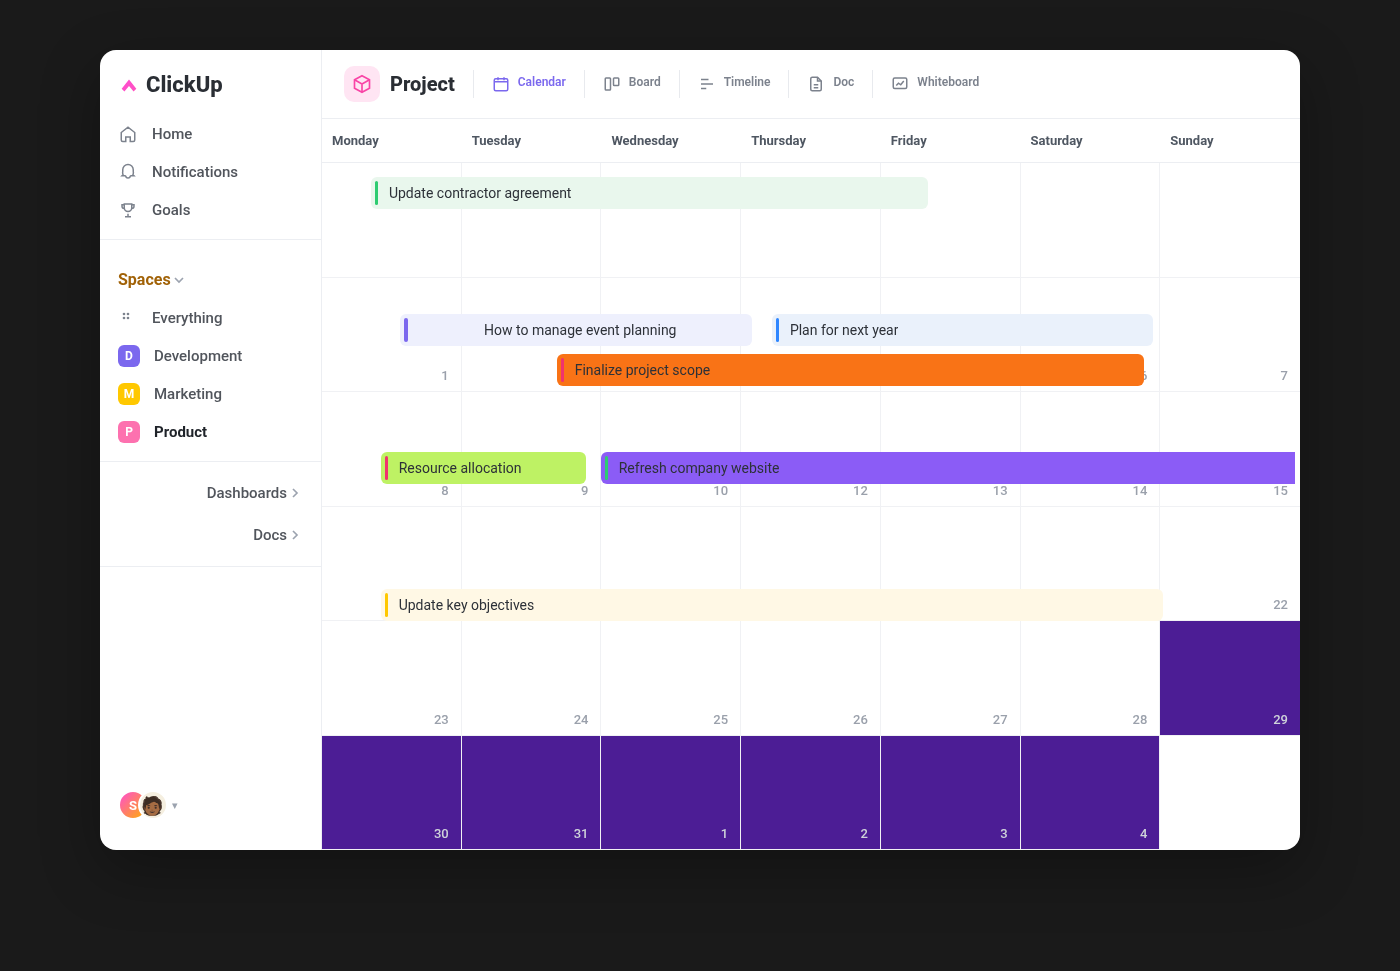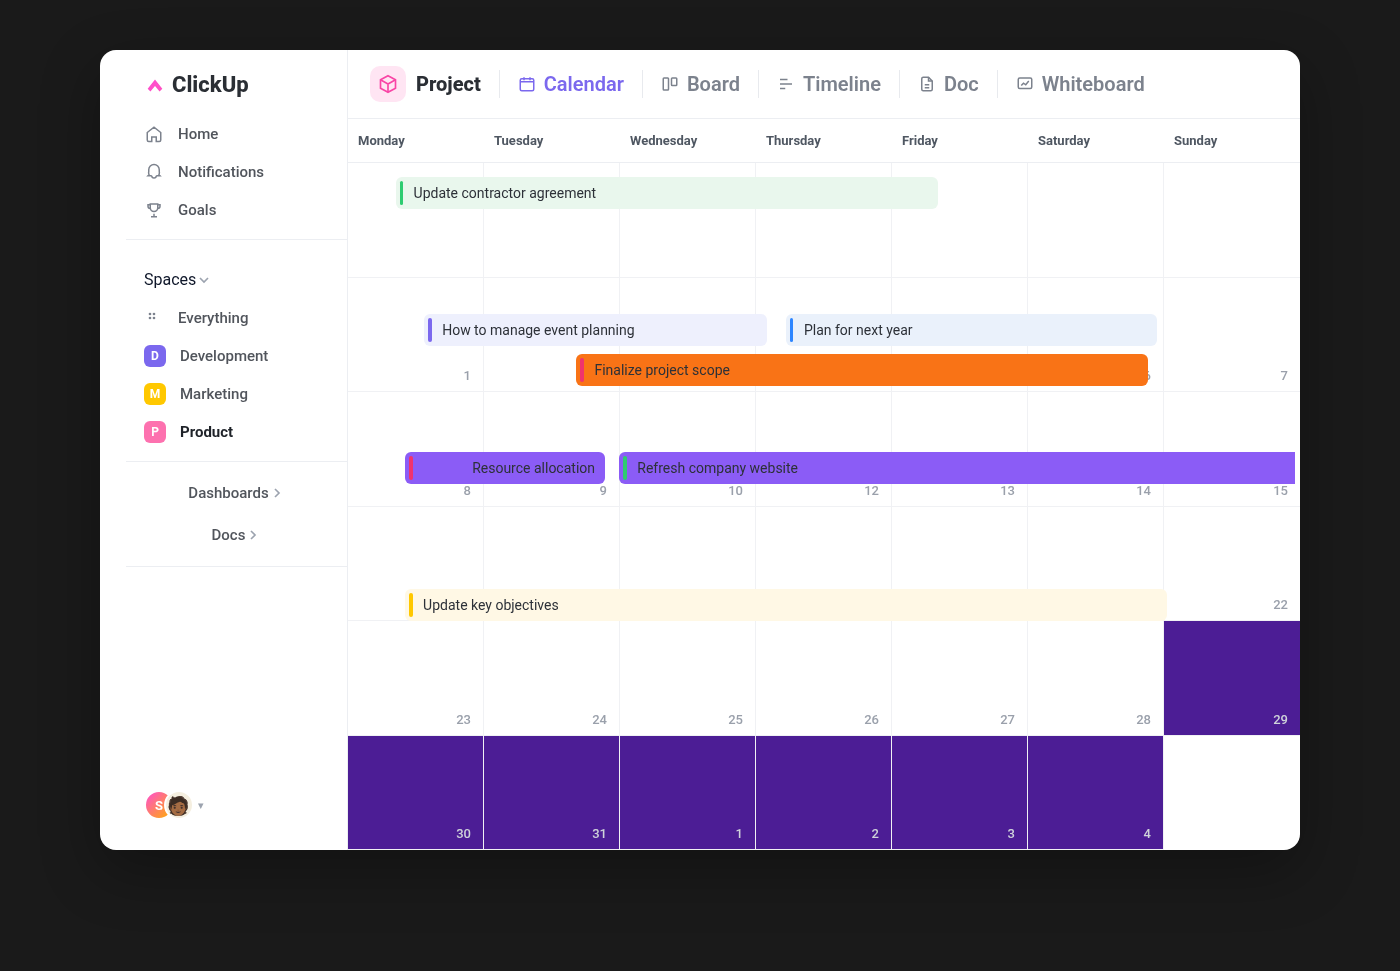--- a/index.html
+++ b/index.html
@@ -24,21 +24,20 @@
       margin: 0 auto;
     }
 
     
     .sidebar {
       width: 222px;
       border-right: 1px solid #eceef2;
       display: flex;
       flex-direction: column;
       padding: 16px 0;
-      margin-left: 26px;
     }
     .logo-wrap {
       display: flex;
       align-items: center;
       gap: 6px;
       padding: 6px 18px 18px;
       font-size: 22px;
       font-weight: 800;
       color: #2a2e34;
     }
@@ -55,22 +54,22 @@
       cursor: pointer;
     }
     .nav-item .ico { width:20px; height:20px; display:flex; align-items:center; justify-content:center; color:#7c828d; }
 
     .section-header {
       display:flex;
       align-items:center;
       justify-content: flex-start;
       padding: 14px 18px 10px;
       font-size: 16px;
-      font-weight: 400;
-      color:#0f172a;
+      font-weight: 700;
+      color:#a16207;
       margin-top: 6px;
     }
 
     .hr { height:1px; background:#eceef2; margin:10px 0; }
 
     .space-item {
       display:flex;
       align-items:center;
       gap:14px;
       padding: 8px 18px;
@@ -83,22 +82,22 @@
     .space-badge {
       width:22px; height:22px; border-radius:6px;
       display:flex; align-items:center; justify-content:center;
       font-size:12px; font-weight:700; color:#fff;
     }
     .badge-dev{background:#7b68ee;}
     .badge-mkt{background:#ffc800; color:#fff;}
     .badge-prod{background:#fd71af;}
 
     .collapse-item {
-      display:flex; align-items:center; justify-content:center;
-      padding:12px 28px; font-size:15px; color:#51555c; font-weight:500;
+      display:flex; align-items:center; justify-content:flex-end;
+      padding:12px 18px; font-size:15px; color:#51555c; font-weight:500;
       cursor:pointer;
     }
 
     .sidebar-footer {
       margin-top:auto;
       padding: 14px 18px;
       display:flex; align-items:center; gap:-6px;
     }
     .avatar {
       width:30px; height:30px; border-radius:50%;
@@ -123,22 +122,22 @@
       font-size:20px; font-weight:800; color:#2a2e34;
     }
     .proj-icon {
       width:36px; height:36px; border-radius:10px;
       background:#ffe5f3;
       display:flex; align-items:center; justify-content:center;
       color:#f945a6;
     }
     .vdiv { width:1px; height:28px; background:#e8eaee; margin:0 10px; }
     .view-tab {
-      display:flex; align-items:center; gap:8px;
-      font-size:20px; font-weight:600; color:#7c828d;
+      display:flex; gap:8px;
+      font-size:12px; font-weight:600; color:#7c828d;
       cursor:pointer;
     }
     .view-tab.active { color:#7b68ee; }
     .view-tab .vi { width:18px; height:18px; display:flex; align-items:center; justify-content:center; }
 
     
     .cal-head {
       display:grid;
       grid-template-columns: repeat(7,1fr);
       border-bottom:1px solid #eceef2;
@@ -486,34 +485,34 @@
           <span class="num">3</span>
         </div>
         <div class="cell faded">
           <span class="num">4</span>
         </div>
         <div class="event" style="left:5%; width:57%; top:14px; background:#e9f7ed;">
         <span class="ebar" style="background:#2ecc71"></span>
           <span class="txt">Update contractor agreement</span>
       </div>
 
-      <div class="event" style="left:8%; width:36%; top:calc(20% + 14px); background:#eef0fd;">
+      <div class="event" style="left:8%; width:36%; top:calc(20% + 14px); background:#eef0fd;justify-content:center;">
         <span class="ebar" style="background:#7b68ee"></span>
           <span class="txt">How to manage event planning</span>
       </div>
       <div class="event" style="left:46%; width:39%; top:calc(20% + 14px); background:#eaf1fb;">
         <span class="ebar" style="background:#2e86ff"></span>
           <span class="txt">Plan for next year</span>
       </div>
       <div class="event" style="left:24%; width:60%; top:calc(20% + 54px); background:#f97316;">
         <span class="ebar" style="background:#f0336d"></span>
           <span class="txt">Finalize project scope</span>
       </div>
 
-      <div class="event" style="left:6%; width:21%; top:calc(40% + 14px); background:#8b5cf6;justify-content:flex-end;">
+      <div class="event" style="left:6%; width:21%; top:calc(40% + 14px); background:#bef264;">
         <span class="ebar" style="background:#f0336d"></span>
           <span class="txt">Resource allocation</span>
       </div>
       <div class="event" style="left:28.5%; width:71%; top:calc(40% + 14px); background:#8b5cf6; border-radius:6px 0 0 6px;">
         <span class="ebar" style="background:#2ecc71"></span>
           <span class="txt">Refresh company website</span>
       </div>
 
       <div class="event" style="left:6%; width:80%; top:calc(60% + 14px); background:#fff8e5;">
         <span class="ebar" style="background:#ffc800"></span>

